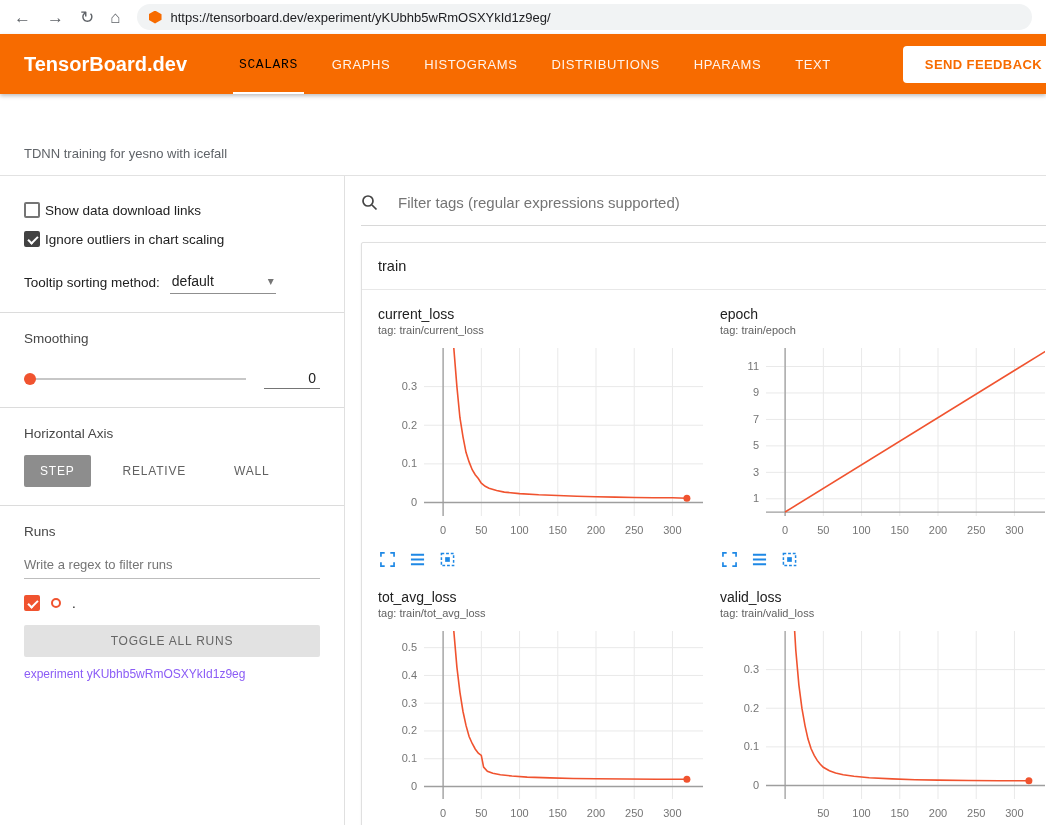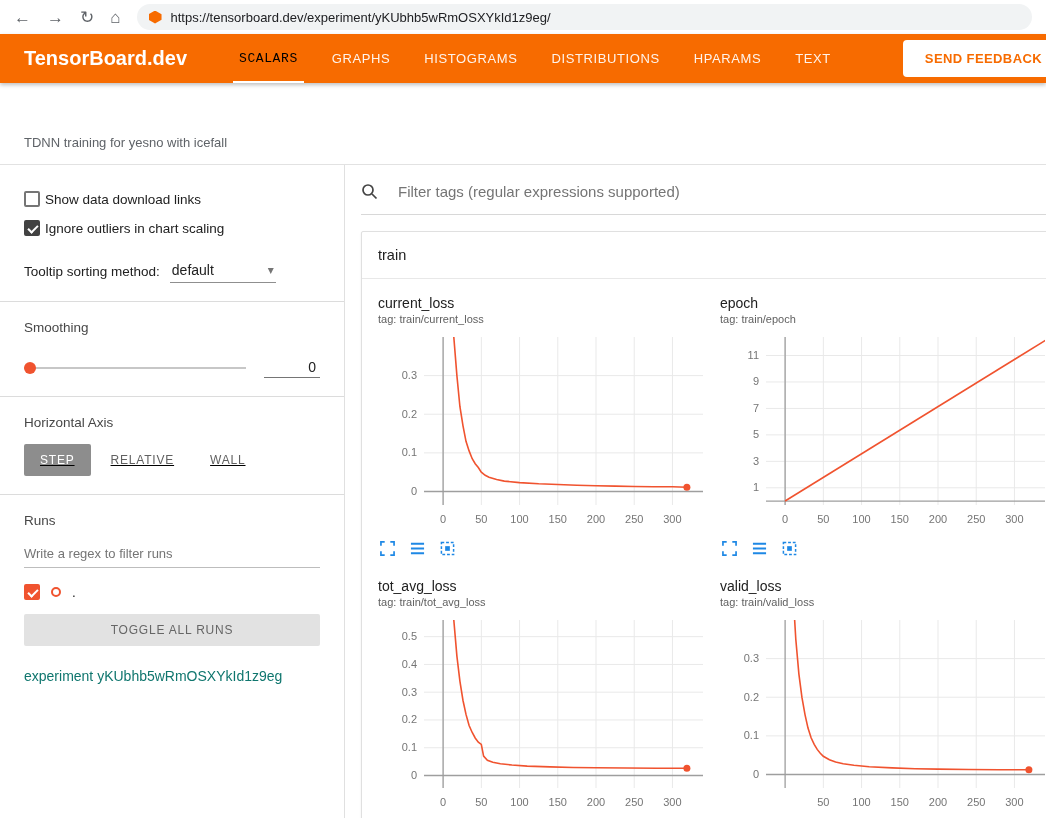--- a/index.html
+++ b/index.html
@@ -7,21 +7,21 @@
   .page { width:1046px; height:825px; overflow:hidden; position:relative; background:#fff; }
 
   
   .chrome { height:34px; display:flex; align-items:center; gap:16px; padding:0 14px; background:#fff; }
   .navbtn { font-size:17px; color:#5f6368; cursor:pointer; line-height:1; }
   .addrbar { flex:1; height:26px; border-radius:13px; background:#f1f3f4; display:flex; align-items:center; gap:9px; padding:6px 12px; cursor:text; }
   .favicon { width:13px; height:13px; background:#f76b00; clip-path:polygon(50% 0,100% 28%,100% 72%,50% 100%,0 72%,0 28%); flex-shrink:0; }
   .url { font-size:13px; color:#202124; white-space:nowrap; }
 
   
-  .appbar { height:49px; background:#f76b00; display:flex; align-items:center; padding:0 0 0 24px; color:#fff; position:relative; box-shadow:0 2px 4px rgba(0,0,0,0.25); }
+  .appbar { height:60px; background:#f76b00; display:flex; align-items:center; padding:0 0 0 24px; color:#fff; position:relative; box-shadow:0 2px 4px rgba(0,0,0,0.25); }
   .brand { font-size:20px; font-weight:bold; margin-right:52px; white-space:nowrap; cursor:pointer; }
   .tabs { display:flex; gap:34px; height:100%; align-items:stretch; }
   .tab { position:relative; display:flex; align-items:center; font-size:13px; letter-spacing:0.6px; color:rgba(255,255,255,0.92); cursor:pointer; white-space:nowrap; }
   .tab[data-active="true"] { color:#000000;font-family:Liberation Mono, monospace; }
   .tab[data-active="true"]::after { content:""; position:absolute; left:-6px; right:-6px; bottom:0; height:2px; background:#fff; }
   .feedback { margin-left:auto; margin-right:-18px; background:#fff; color:#f76b00; border:none; border-radius:4px; font-weight:bold; font-size:13px; letter-spacing:0.4px; padding:11px 22px; white-space:nowrap; cursor:pointer; font-family:inherit; }
 
   
   .subheader { height:82px; display:flex; align-items:flex-end; padding:0 0 14px 24px; border-bottom:1px solid #e2e2e2; font-size:13px; color:#5f6368; background:#fff; }
 
@@ -41,31 +41,31 @@
   .tooltip-row { display:flex; align-items:center; margin-top:24px; font-size:13.5px; color:#212121; }
   .select { display:inline-flex; align-items:center; justify-content:space-between; width:106px; margin-left:10px; border-bottom:1px solid #8f8f8f; padding:2px 2px 4px; font-size:14px; color:#212121; cursor:pointer; }
   .caret { color:#757575; font-size:12px; }
 
   .sec-label { font-size:13.5px; color:#474747; }
   .slider-row { display:flex; align-items:center; gap:18px; margin-top:22px; }
   .slider { flex:1; height:2px; background:#c7c7c7; position:relative; cursor:pointer; }
   .thumb { position:absolute; left:0; top:-5px; width:12px; height:12px; border-radius:50%; background:#f0532f; }
   .smooth-input { width:56px; border:none; border-bottom:1px solid #757575; background:transparent; font-size:14px; text-align:right; padding:2px 4px; color:#212121; font-family:inherit; outline:none; }
 
-  .axis-btns { display:flex; gap:4px; margin-top:14px;text-decoration:underline; }
+  .axis-btns { display:flex; gap:16px; margin-top:14px; }
   .axis-btn { font-size:12px; letter-spacing:0.8px; color:#616161; background:transparent; border:none; padding:9px 16px; cursor:pointer; font-family:inherit; border-radius:2px; }
   .axis-btn[data-selected="true"] { background:#8d8d8d; color:#fff; }
 
   .runs-filter { width:100%; border:none; border-bottom:1px solid #bdbdbd; background:transparent; font-size:13px; padding:6px 0; margin-top:12px; color:#212121; font-family:inherit; outline:none; }
   .runs-filter::placeholder { color:#757575; }
   .run-row { display:flex; align-items:center; gap:11px; margin-top:16px; }
   .run-circle { width:10px; height:10px; border:2px solid #f0532f; border-radius:50%; flex-shrink:0; }
   .run-name { font-size:13.5px; color:#212121; }
   .toggle-btn { width:100%; margin-top:14px; background:#e2e2e2; border:none; border-radius:2px; padding:9px 0; font-size:12px; letter-spacing:0.8px; color:#666; cursor:pointer; font-family:inherit; }
-  .exp-caption { margin-top:22px; font-size:14px; color:#0f766e; }
+  .exp-caption { margin-top:10px; font-size:12px; color:#8b5cf6; }
 
   
   .main { flex:1; overflow:hidden; background:#fff; padding:18px 0 0 16px; }
   .filter-row { display:flex; align-items:center; gap:20px; border-bottom:1px solid #d8d8d8; padding-bottom:14px; }
   .filter-input { flex:1; border:none; outline:none; font-size:15px; color:#202124; font-family:inherit; background:transparent; }
   .filter-input::placeholder { color:#757575; }
 
   .train-card { margin-top:16px; margin-right:-2px; border:1px solid #e0e0e0; border-radius:2px; background:#fff; box-shadow:0 1px 2px rgba(0,0,0,0.08); }
   .card-header { padding:15px 16px; font-size:14.5px; color:#212121; border-bottom:1px solid #e8e8e8; cursor:pointer; }
   .charts { display:grid; grid-template-columns:332px 332px; column-gap:10px; row-gap:22px; padding:16px 0 16px 16px; }

